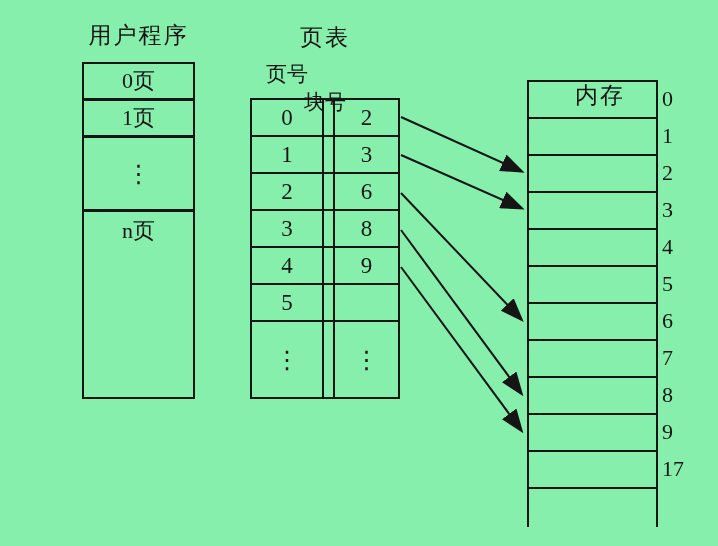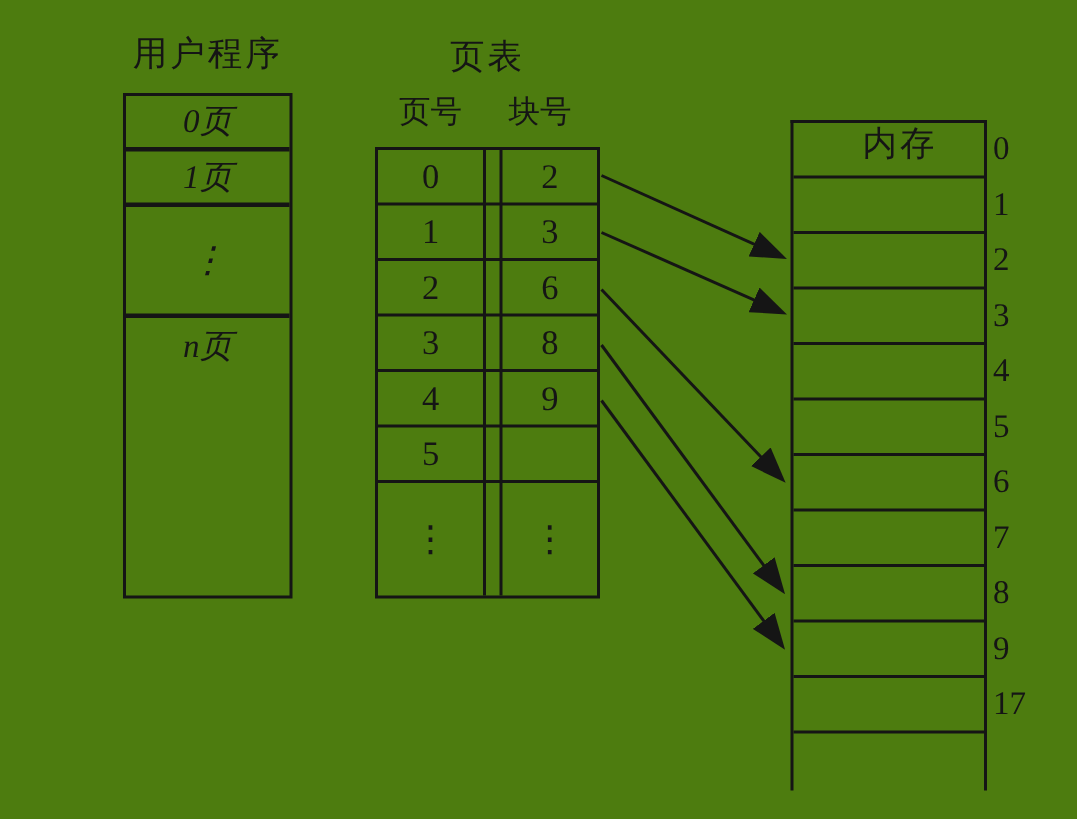--- a/index.html
+++ b/index.html
@@ -1,38 +1,38 @@
 <!DOCTYPE html>
 <html><head>
 <meta charset="utf-8">
 <style>
   html,body{margin:0;padding:0;background:#fff;}
   .canvas{
-    position:relative;width:718px;height:546px;background:#4d7c0f;
+    position:relative;width:718px;height:546px;background:#86efac;
     font-family:"Liberation Serif","DejaVu Serif",serif;color:#151515;
     overflow:hidden;
   }
   .title{position:absolute;text-align:center;font-size:23px;letter-spacing:2px;}
   .user-title{left:82px;top:20px;width:113px;}
   .pt-title{left:250px;top:22px;width:150px;text-align:center;}
   .mem-title{left:530px;top:32px;width:140px;margin-top:48px;}
 
   
   .user-table{
     position:absolute;left:82px;top:62px;width:113px;height:337px;
     border:2px solid #151515;box-sizing:border-box;display:flex;flex-direction:column;
   }
   .u-row{height:37px;border-bottom:3px solid #151515;box-sizing:border-box;
-    display:flex;align-items:center;justify-content:center;font-size:22px;font-style:italic;}
+    display:flex;align-items:center;justify-content:center;font-size:22px;}
   .u-row.tall{height:74px;font-size:24px;letter-spacing:0;}
   .u-row.last{height:37px;border-bottom:none;border-radius:17px;}
 
   
   .pt-headers{
-    position:absolute;left:252px;top:60px;width:146px;display:flex;font-size:21px;
+    position:absolute;left:252px;top:60px;width:146px;display:flex;font-size:21px;flex-direction:column;
   }
   .pt-headers .h1{width:70px;text-align:center;}
   .pt-headers .h2{flex:1;text-align:center;}
   .pt-table{
     position:absolute;left:250px;top:98px;width:150px;height:301px;
     border:2px solid #151515;box-sizing:border-box;display:flex;flex-direction:column;
   }
   .pt-row{height:37px;border-bottom:2px solid #151515;box-sizing:border-box;
     display:flex;align-items:center;font-size:23px;}
   .pt-row.tall{height:75px;border-bottom:none;font-size:24px;}

